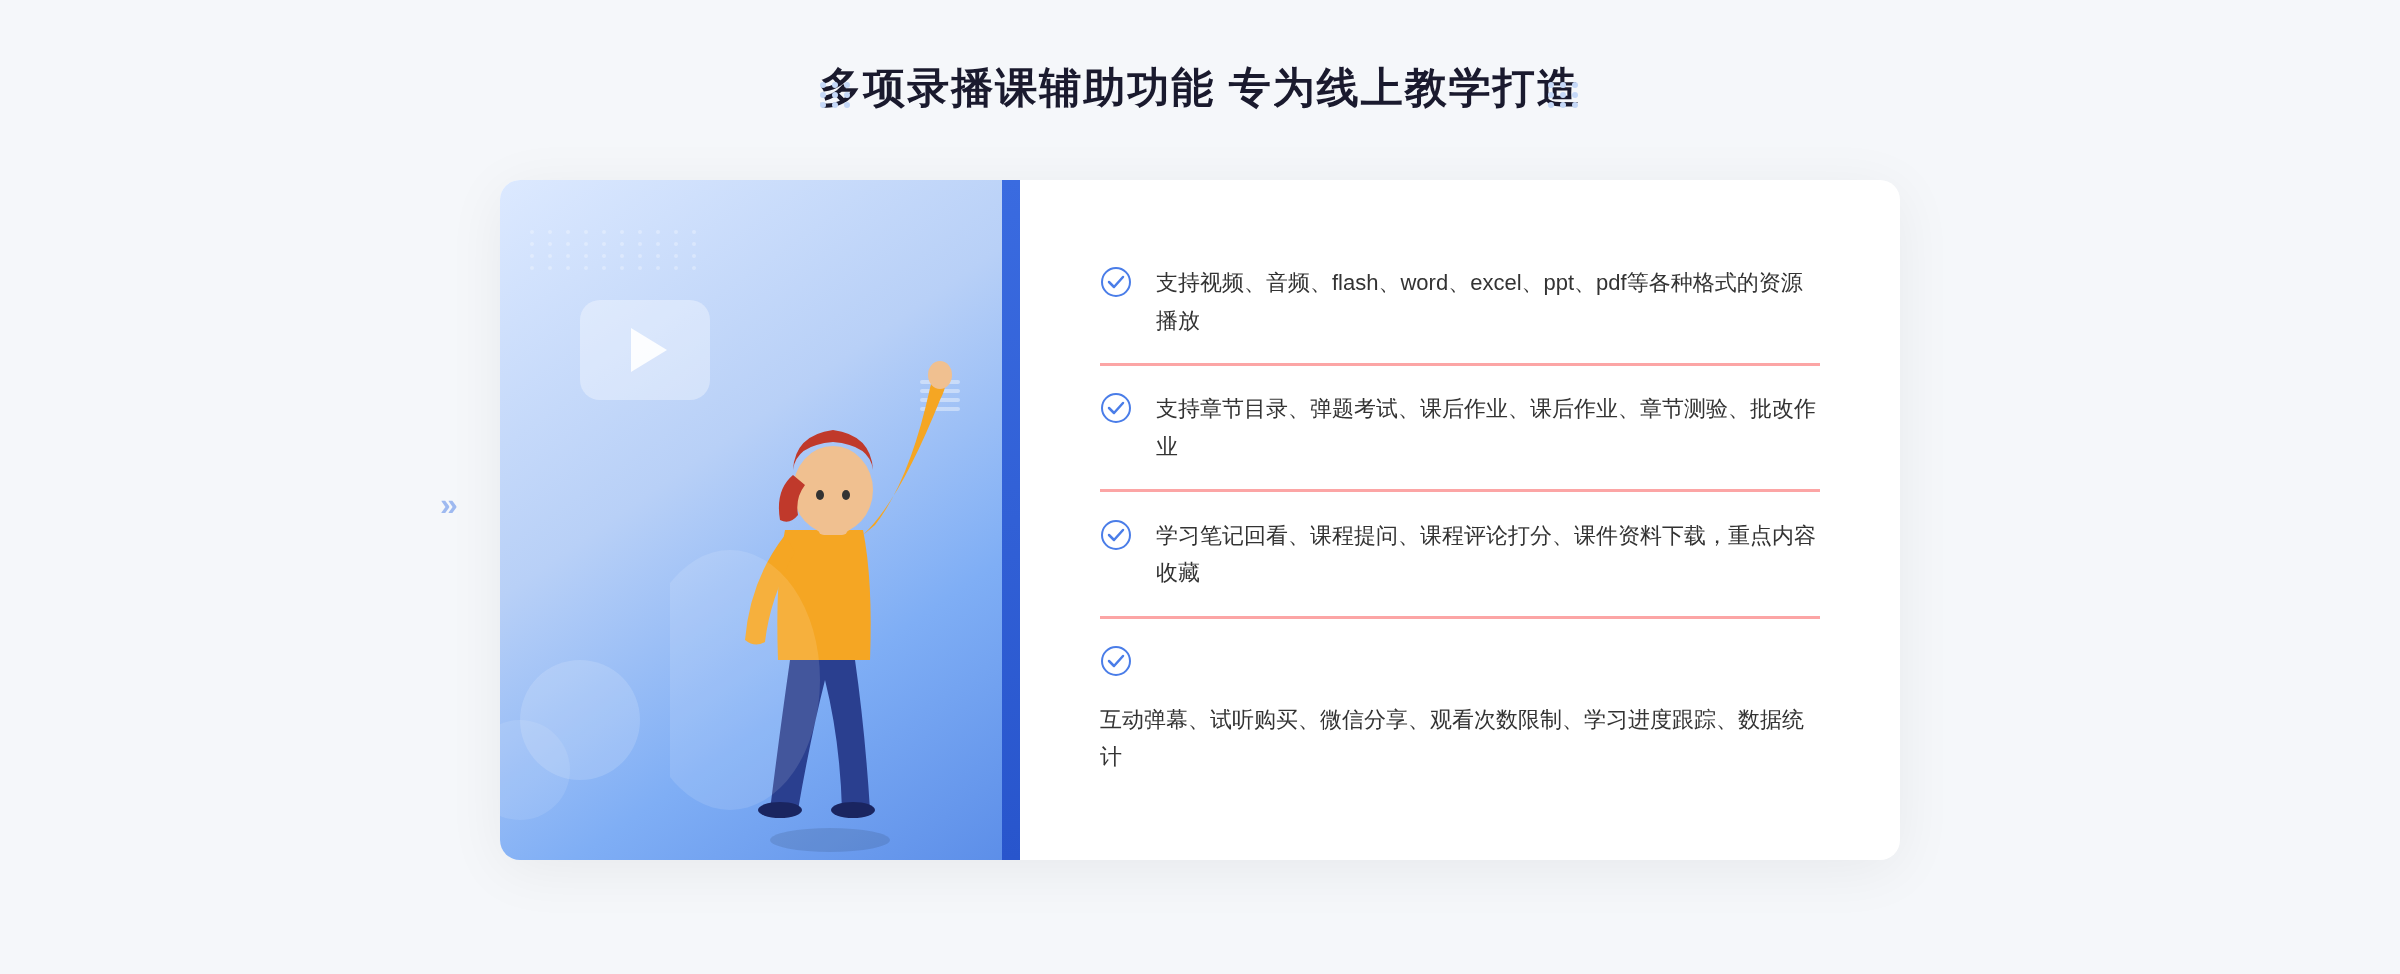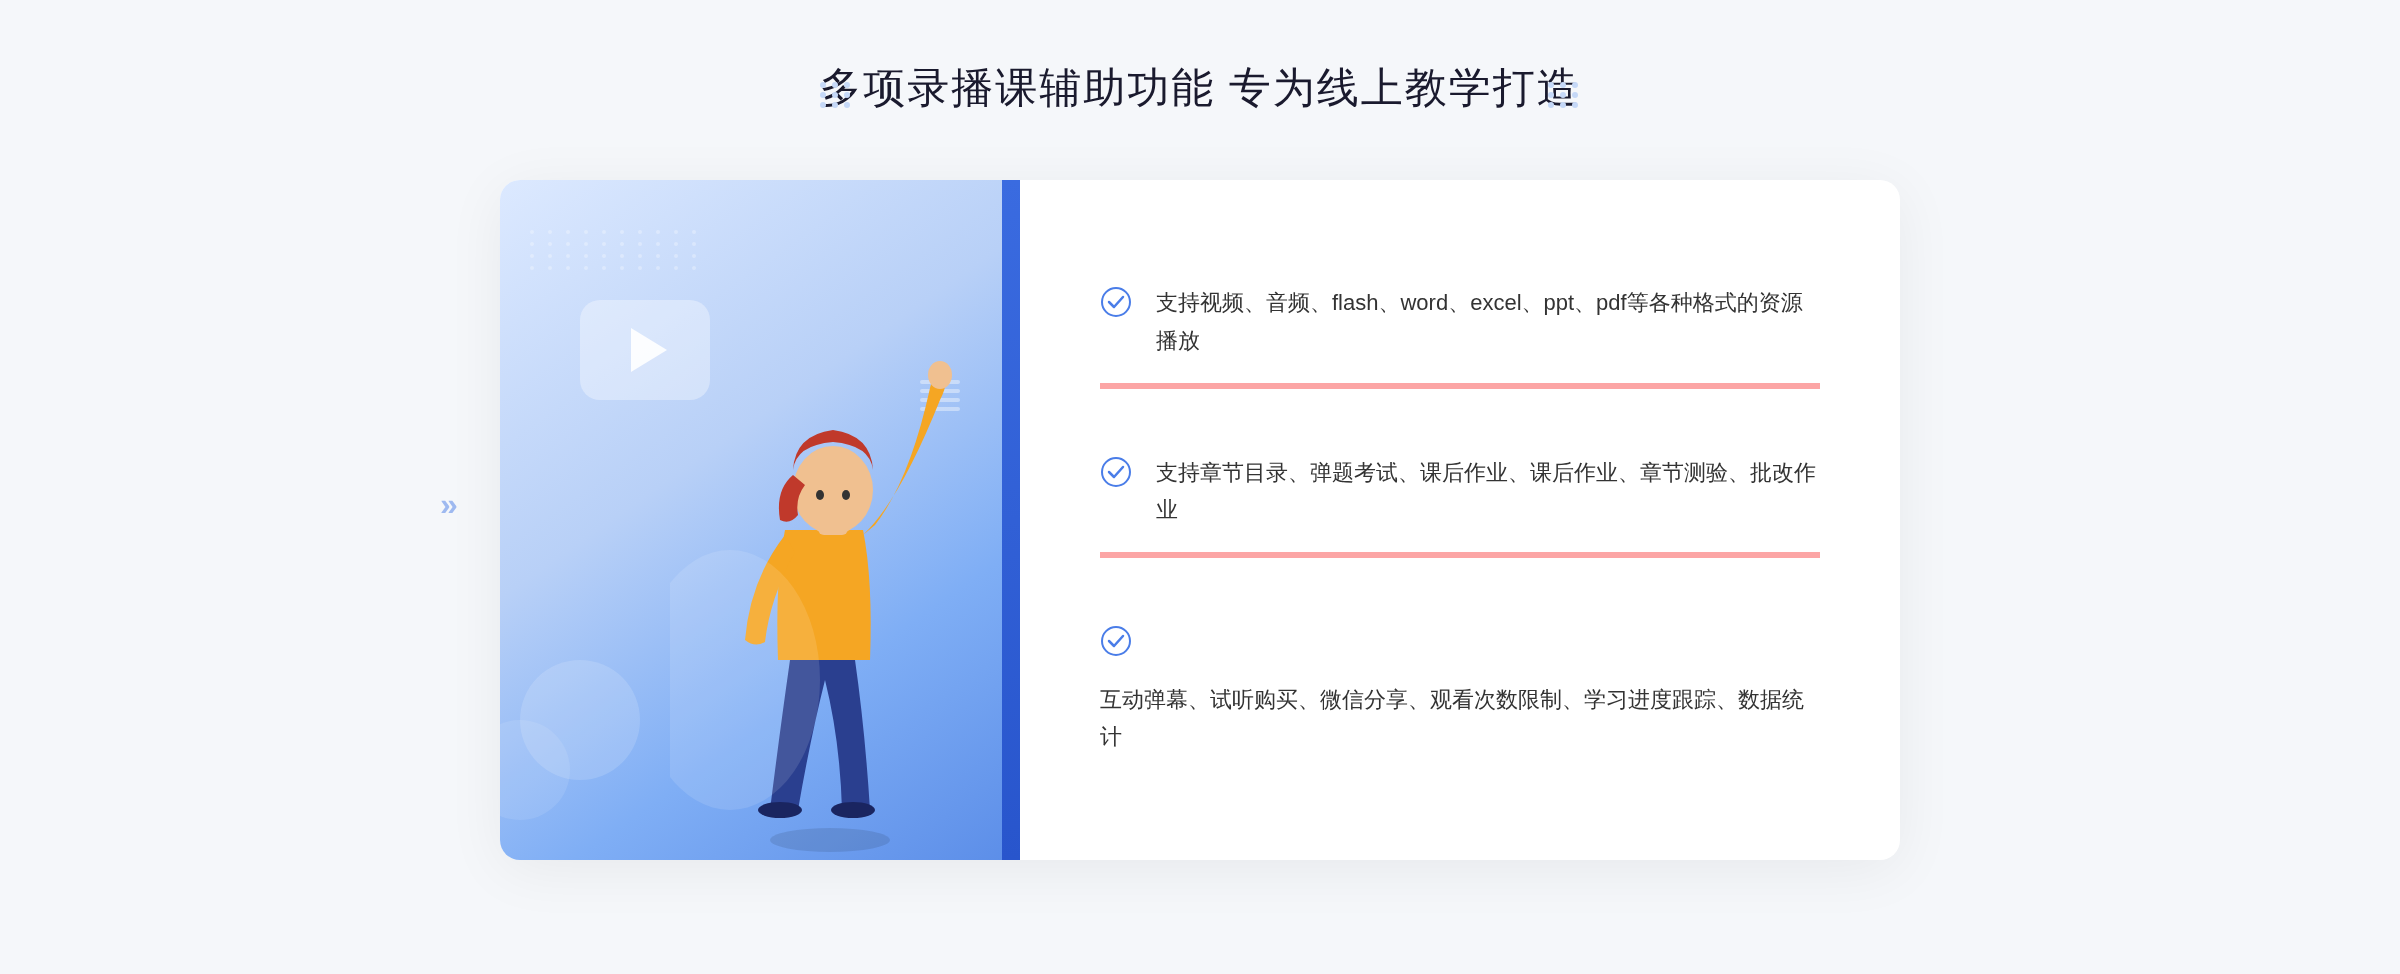--- a/index.html
+++ b/index.html
@@ -38,21 +38,21 @@
     .header-section .decorative-dots-left { left: 820px; }
     .header-section .decorative-dots-right { right: 820px; }
     .dot {
       width: 6px;
       height: 6px;
       background: #c5d8f7;
       border-radius: 50%;
     }
     .main-title {
       font-size: 42px;
-      font-weight: 400;
+      font-weight: 700;
       color: #1a1a2e;
       letter-spacing: 2px;
       margin-bottom: 14px;
     }
     .sub-title {
       font-size: 18px;
       color: #999;
       font-weight: 400;
     }
     .content-area {
@@ -151,21 +151,21 @@
       padding: 60px 80px;
       display: flex;
       flex-direction: column;
       justify-content: space-around;
     }
     .feature-item {
       display: flex;
       align-items: flex-start;
       gap: 24px;
       padding: 24px 0;
-      border-bottom: 6px solid #fca5a5;
+      border-bottom: 3px solid #fca5a5;
     }
     .feature-item:last-child {
       border-bottom: none;
       flex-direction: column;
     }
     .check-icon {
       width: 32px;
       height: 32px;
       flex-shrink: 0;
       margin-top: 2px;
@@ -340,20 +340,29 @@
         <div class="feature-item">
           <div class="check-icon">
             <svg viewBox="0 0 32 32" fill="none" xmlns="http://www.w3.org/2000/svg">
               <circle cx="16" cy="16" r="14" stroke="#4a7de8" stroke-width="2"></circle>
               <polyline points="9,16 14,21 23,11" stroke="#4a7de8" stroke-width="2.5" stroke-linecap="round" stroke-linejoin="round" fill="none"></polyline>
             </svg>
           </div>
           <span class="feature-text">支持章节目录、弹题考试、课后作业、课后作业、章节测验、批改作业</span>
         </div>
 
+        <div class="feature-item">
+          <div class="check-icon">
+            <svg viewBox="0 0 32 32" fill="none" xmlns="http://www.w3.org/2000/svg">
+              <circle cx="16" cy="16" r="14" stroke="#4a7de8" stroke-width="2"></circle>
+              <polyline points="9,16 14,21 23,11" stroke="#4a7de8" stroke-width="2.5" stroke-linecap="round" stroke-linejoin="round" fill="none"></polyline>
+            </svg>
+          </div>
+          <span class="feature-text">学习笔记回看、课程提问、课程评论打分、课件资料下载，重点内容收藏</span>
+        </div>
 
         <div class="feature-item">
           <div class="check-icon">
             <svg viewBox="0 0 32 32" fill="none" xmlns="http://www.w3.org/2000/svg">
               <circle cx="16" cy="16" r="14" stroke="#4a7de8" stroke-width="2"></circle>
               <polyline points="9,16 14,21 23,11" stroke="#4a7de8" stroke-width="2.5" stroke-linecap="round" stroke-linejoin="round" fill="none"></polyline>
             </svg>
           </div>
           <span class="feature-text">互动弹幕、试听购买、微信分享、观看次数限制、学习进度跟踪、数据统计</span>
         </div>

